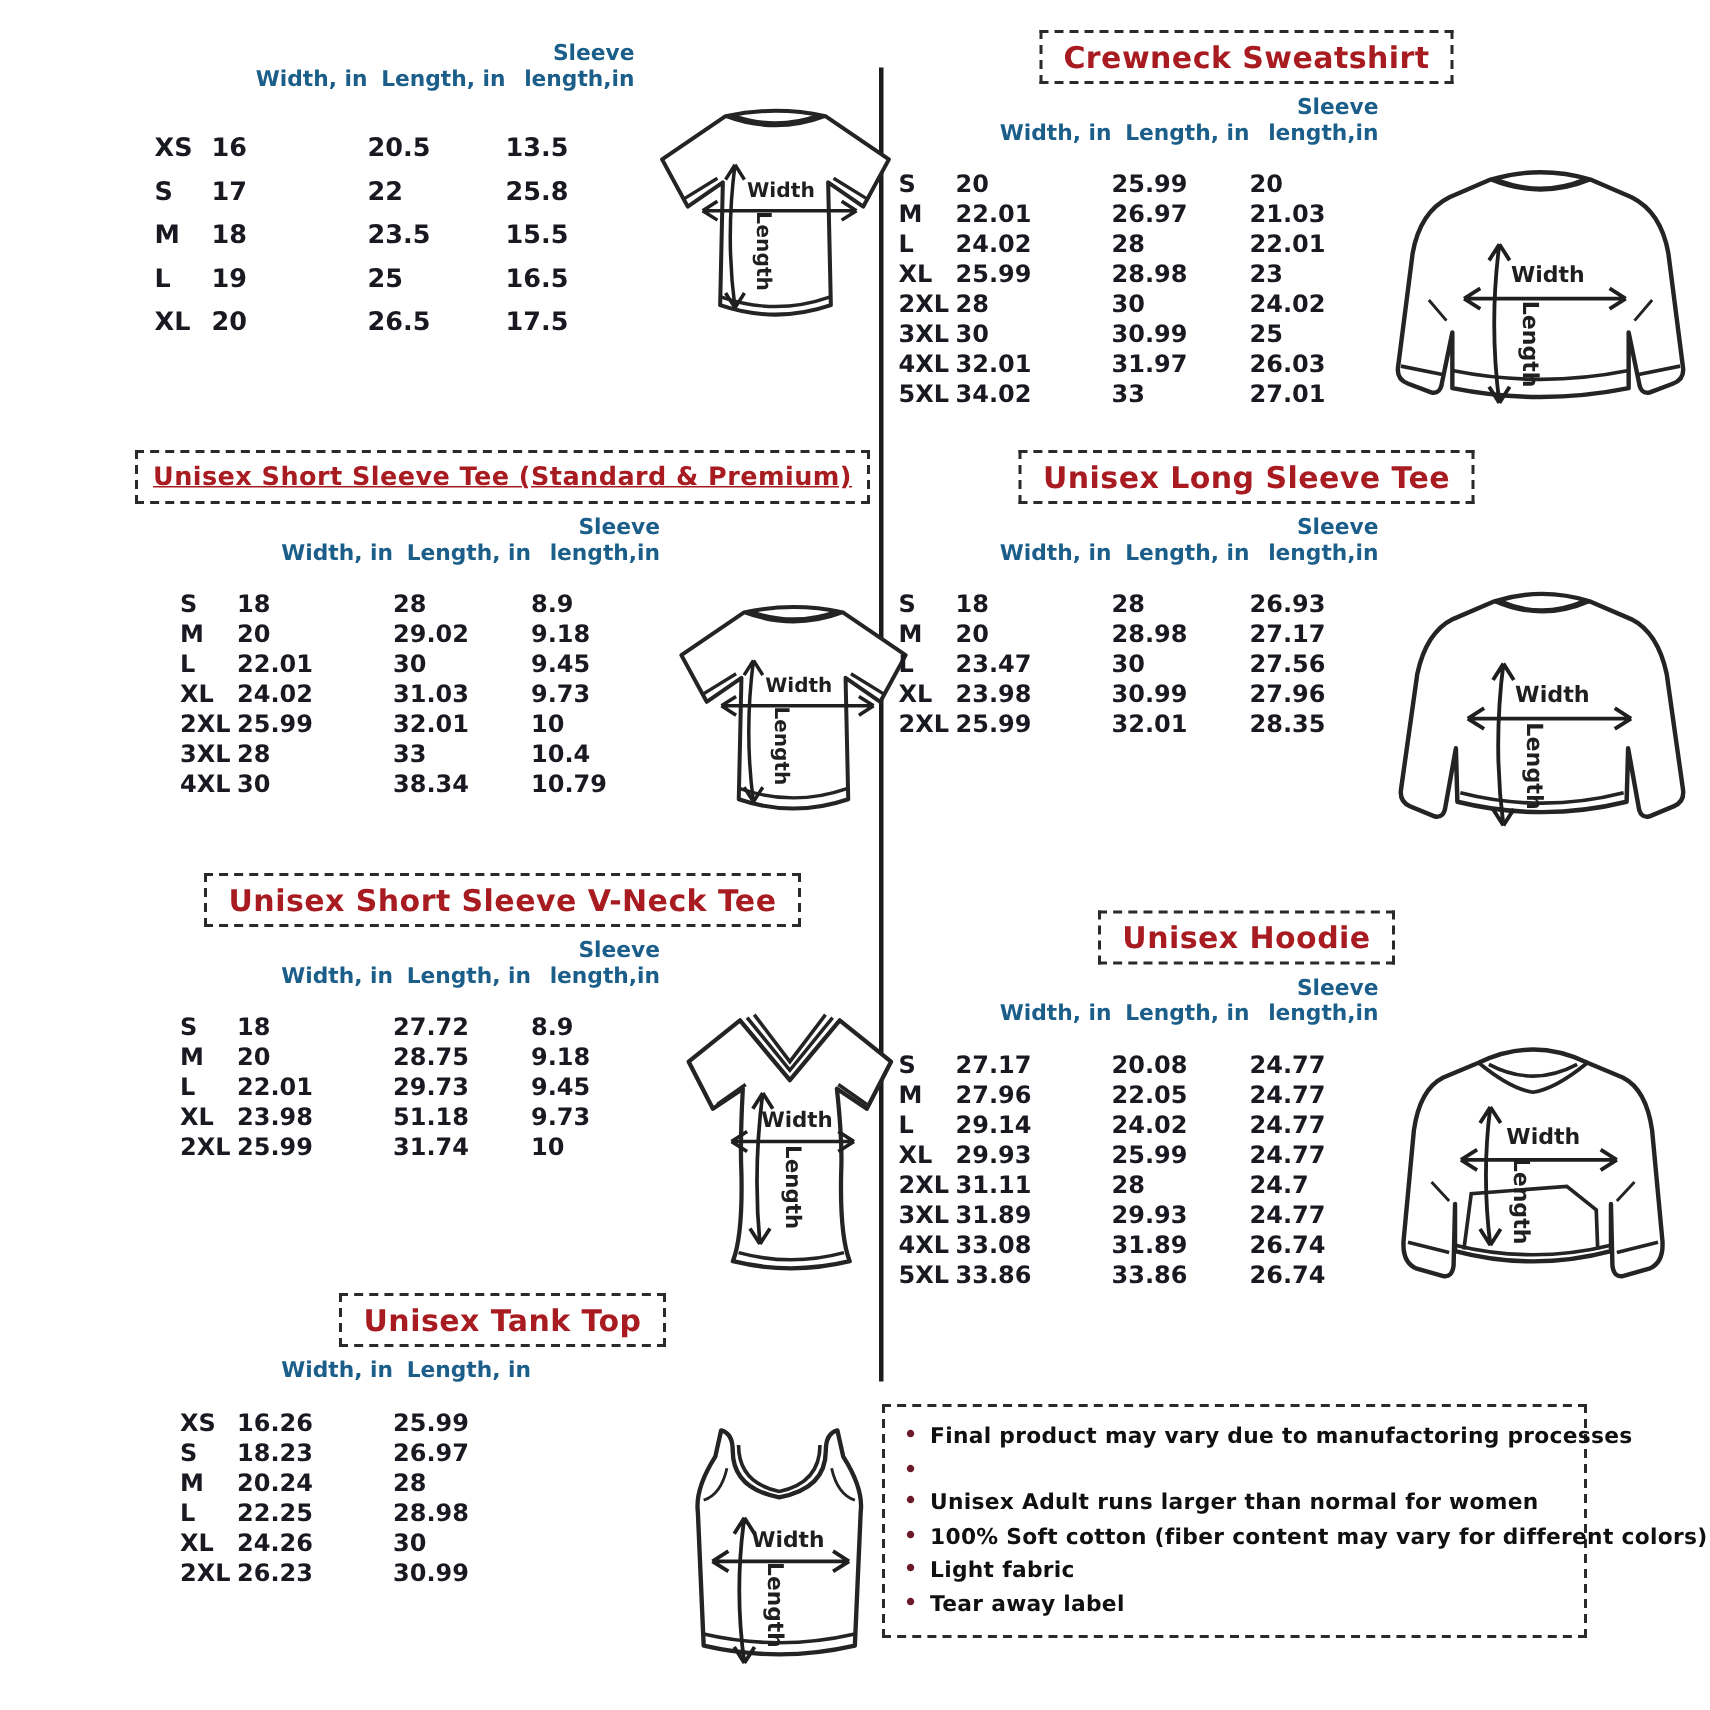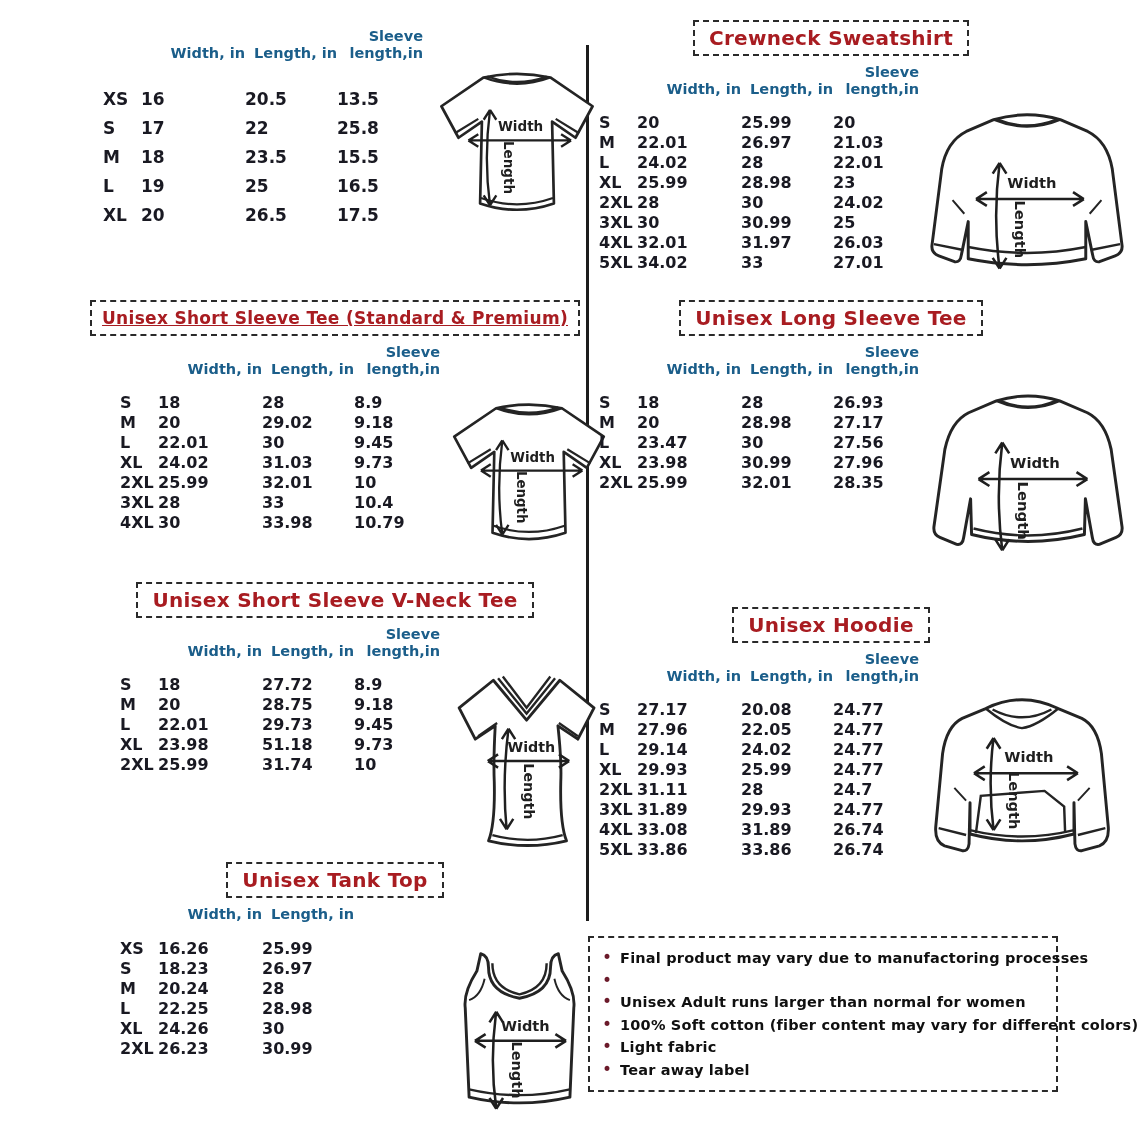--- a/index.html
+++ b/index.html
@@ -187,21 +187,21 @@
         <div class="size-c">2XL</div>
         <div class="val-c">25.99</div>
         <div class="val-c">32.01</div>
         <div class="val-c">10</div>
         <div class="size-c">3XL</div>
         <div class="val-c">28</div>
         <div class="val-c">33</div>
         <div class="val-c">10.4</div>
         <div class="size-c">4XL</div>
         <div class="val-c">30</div>
-        <div class="val-c">33.98</div>
+        <div class="val-c">38.34</div>
         <div class="val-c">10.79</div>
       </div>
     <div class="figure" style="margin-top:48px;margin-left:0px;">
       <svg class="garment" width="178" height="174" viewBox="0 0 200 195">
         <path d="M63,18 L16,50 L35,85 L61,67 L59,158 Q100,172 141,158 L139,67 L165,85 L184,50 L137,18 Q100,10 63,18 Z" fill="#ffffff" stroke="#242424" stroke-width="3" stroke-linejoin="round"></path>
         <path d="M63,18 Q100,32 137,18 M67,17 Q100,29 133,17" fill="none" stroke="#242424" stroke-width="2.5"></path>
         <path d="M60,150 Q100,164 140,150" fill="none" stroke="#242424" stroke-width="2.5"></path>
         <path d="M31,80 L57,64 M169,80 L143,64" fill="none" stroke="#242424" stroke-width="2.5"></path>
         <g>
           <path d="M46,88 L160,88 M46,88 L57,81 M46,88 L57,95 M160,88 L149,81 M160,88 L149,95" fill="none" stroke="#1f1f1f" stroke-width="2.6"></path>

